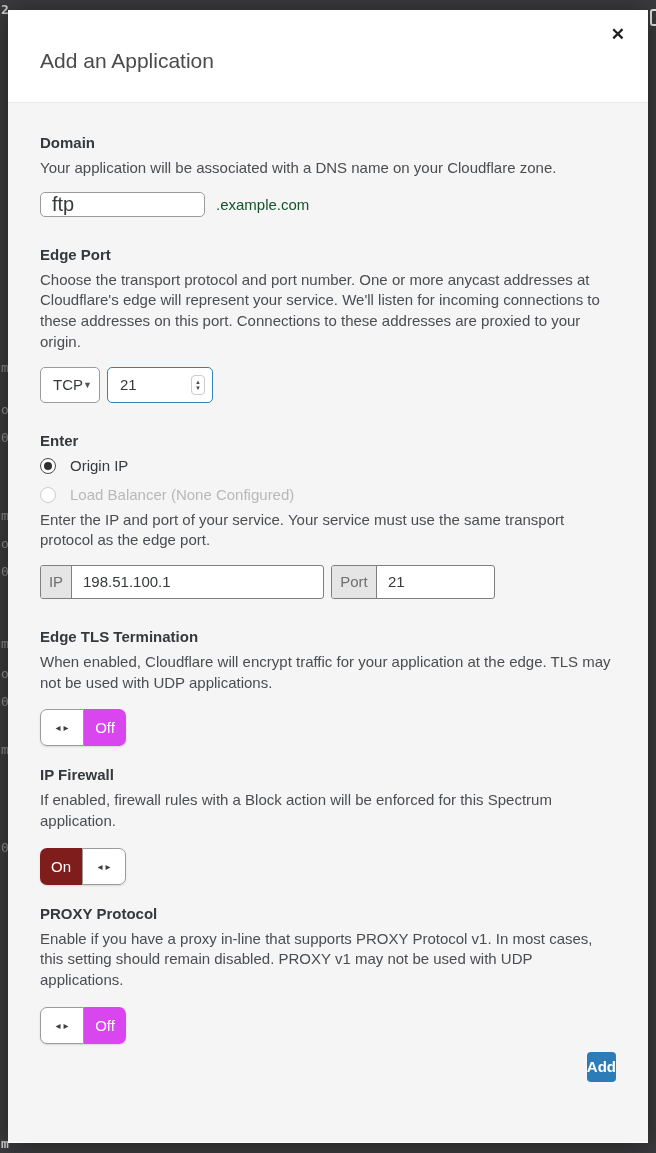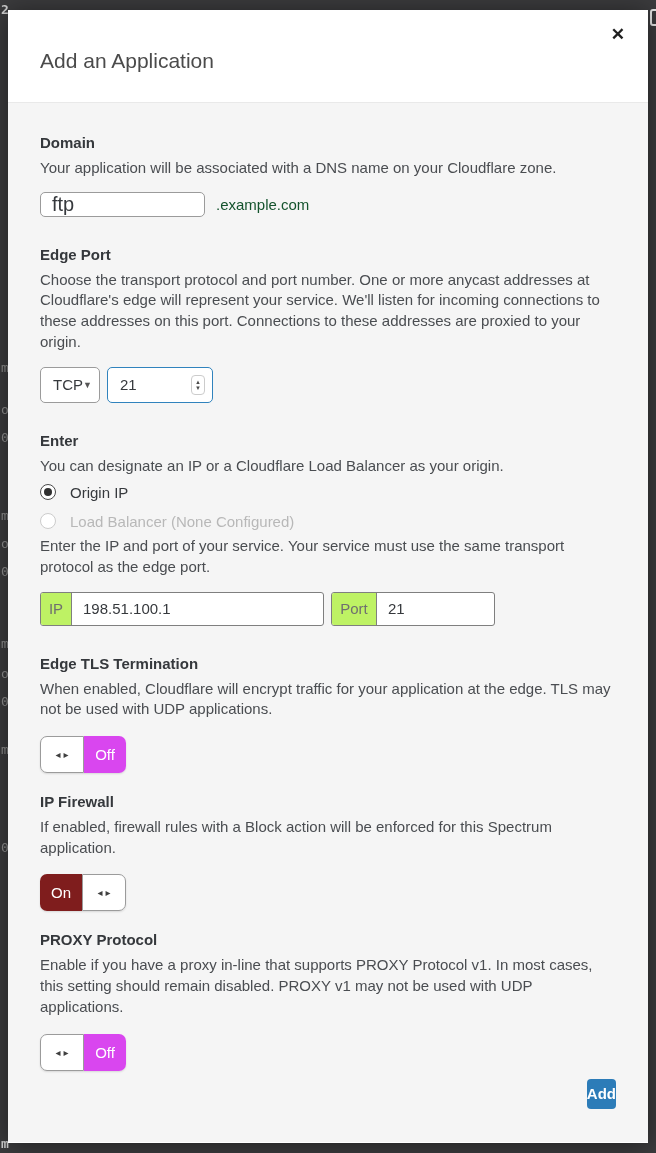--- a/index.html
+++ b/index.html
@@ -106,21 +106,21 @@
   .radio-label.disabled { color: #b8b8b8; }
   .groups-row { display: flex; gap: 7px; margin-top: 14px; }
   .input-group {
     display: flex; height: 34px; background: #fff;
     border: 1px solid #7f7f7f; border-radius: 3px; overflow: hidden;
   }
   .group-ip { width: 284px; }
   .group-port { width: 164px; }
   .group-prefix {
     display: flex; align-items: center; justify-content: center;
-    font-size: 15px; color: #6f6f6f; background: #bef264;
+    font-size: 15px; color: #6f6f6f; background: #e5e5e5;
     border-right: 1px solid #7f7f7f; padding: 0 8px;
   }
   .group-ip .group-prefix { width: 31px; }
   .group-port .group-prefix { width: 45px; }
   .group-input {
     flex: 1; border: none; outline: none; background: transparent;
     padding: 0 11px; font-size: 15px; color: #36393d;
     font-family: "Liberation Sans", sans-serif; min-width: 0;
   }
   
@@ -200,21 +200,20 @@
         <input class="spin-input" type="text" value="21" style="">
         <div class="stepper">
           <span>▲</span>
           <span>▼</span>
         </div>
       </div>
     </div>
 
     
     <div class="sec-heading mt-sec">Enter</div>
-    <div class="sec-desc">You can designate an IP or a Cloudflare Load Balancer as your origin.</div>
     <div class="radio-row">
       <span class="radio selected"></span>
       <span class="radio-label">Origin IP</span>
     </div>
     <div class="radio-row">
       <span class="radio disabled"></span>
       <span class="radio-label disabled">Load Balancer (None Configured)</span>
     </div>
     <div class="sec-desc desc-tight">Enter the IP and port of your service. Your service must use the same transport protocol as the edge port.</div>
     <div class="groups-row">

